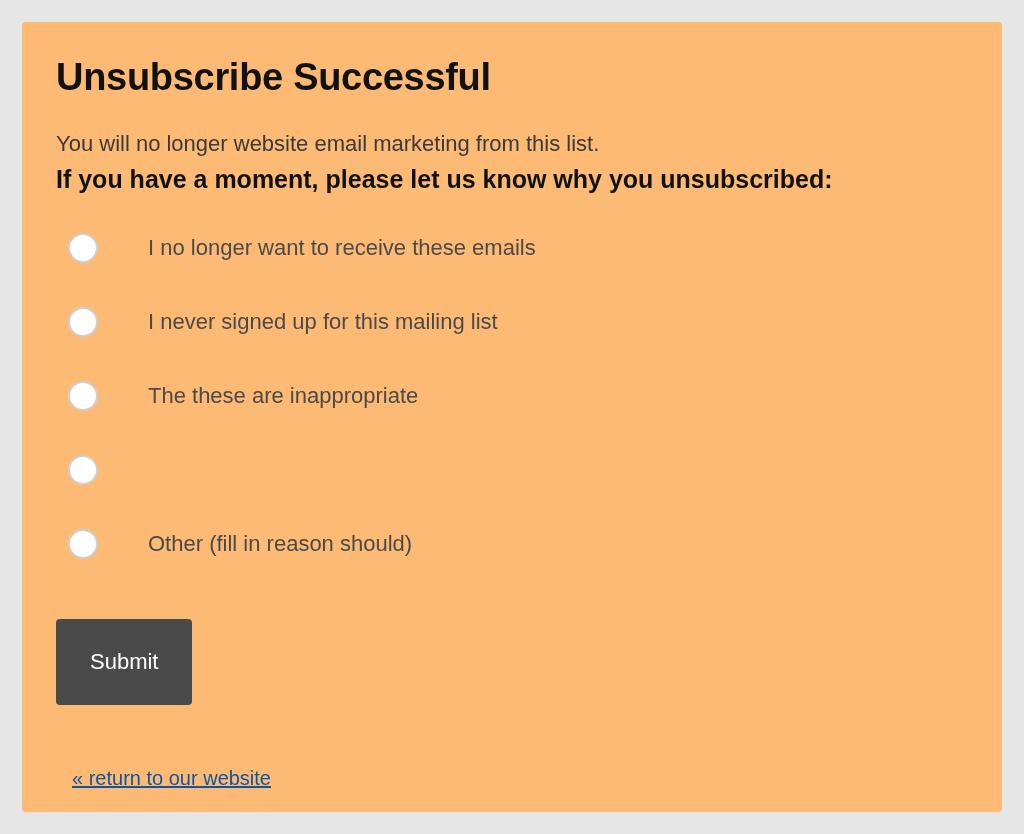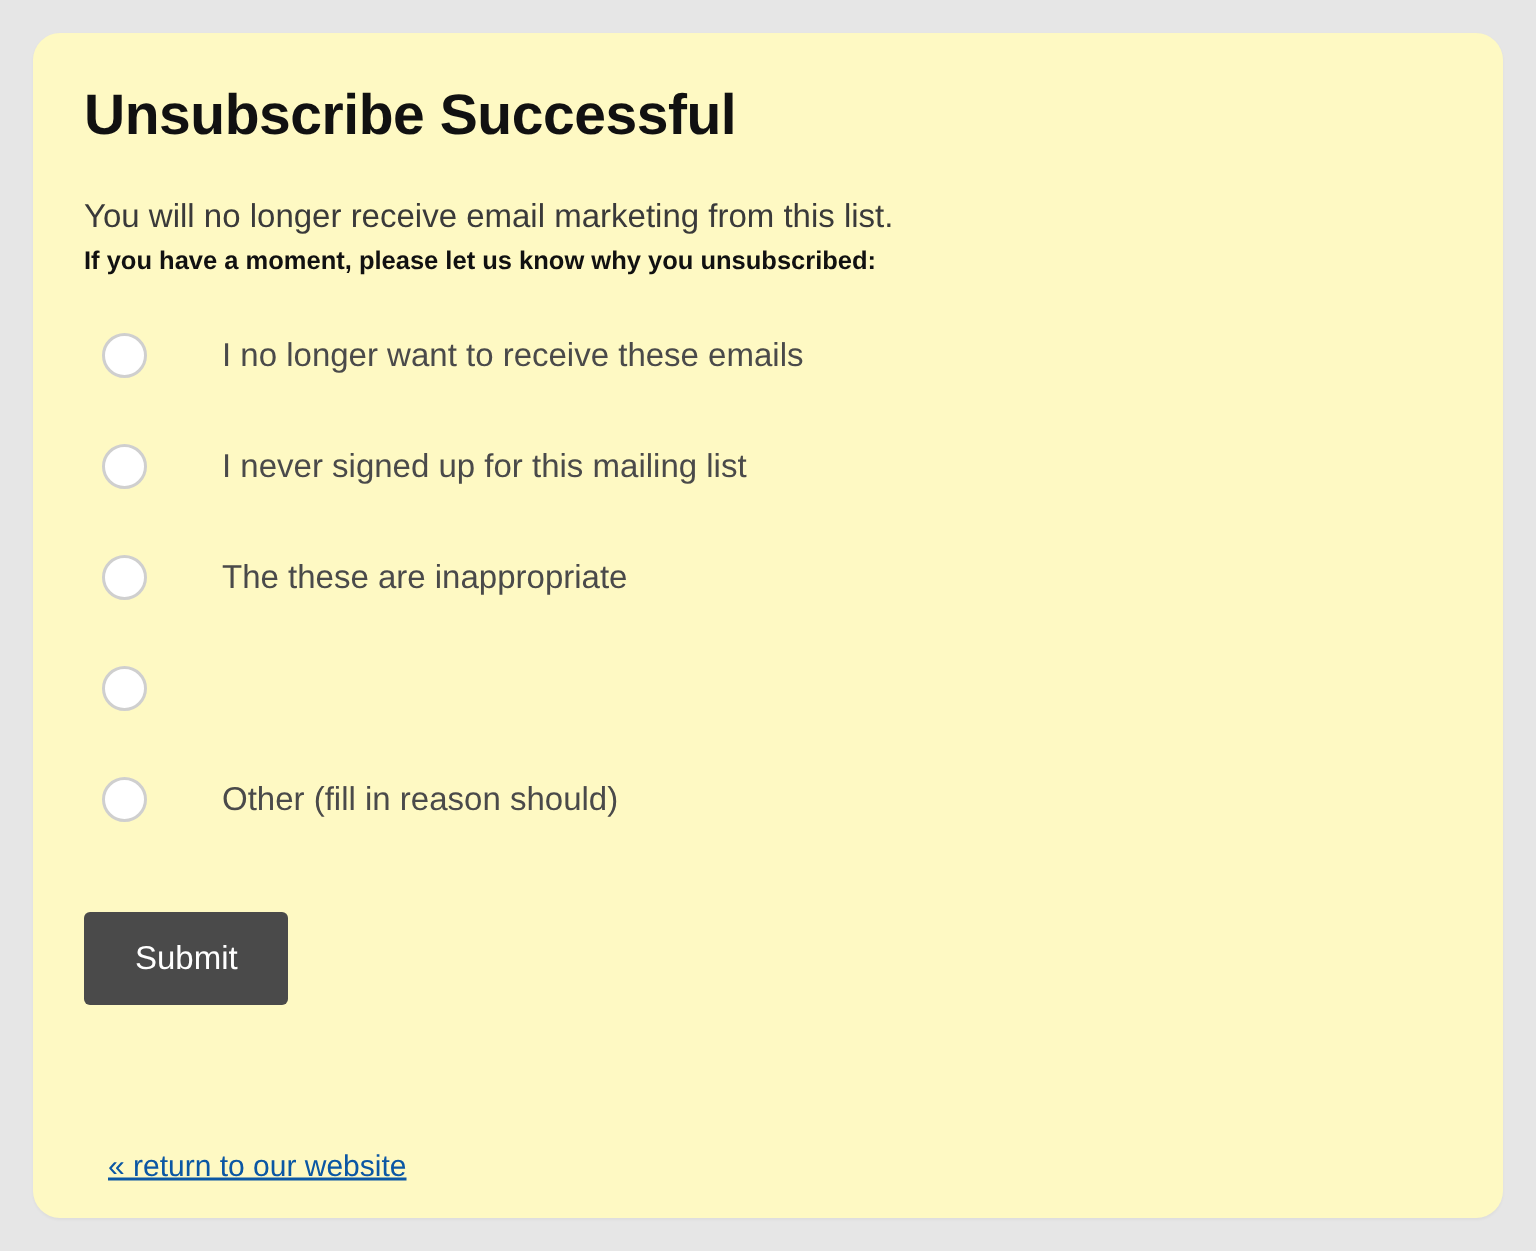--- a/index.html
+++ b/index.html
@@ -8,42 +8,42 @@
       padding: 0;
     }
     body {
       font-family: "Helvetica Neue", Helvetica, Arial, sans-serif;
       background: #e6e6e6;
       padding: 22px;
       width: 1024px;
       height: 834px;
     }
     .card {
-      background: #fef9c3;
-      border-radius: 18px;
+      background: #fdba74;
+      border-radius: 4px;
       padding: 34px 34px 22px 34px;
       box-shadow: 0 1px 2px rgba(0,0,0,0.04);
       min-height: 790px;
       position: relative;
     }
     h1.title {
       font-size: 38px;
       font-weight: 700;
       color: #111;
       margin-bottom: 28px;
       letter-spacing: -0.3px;
     }
     .subtext {
       font-size: 22px;
       color: #3a3a3a;
       line-height: 1.5;
       margin-bottom: 2px;
     }
     .prompt {
-      font-size: 17px;
+      font-size: 25px;
       color: #111;
       font-weight: 700;
       line-height: 1.4;
       margin-bottom: 36px;
     }
     .options {
       padding-left: 12px;
     }
     .option-row {
       display: flex;
@@ -63,21 +63,21 @@
     }
     .option-label {
       font-size: 22px;
       color: #4a4a4a;
     }
     .submit-btn {
       display: inline-block;
       background: #4a4a4a;
       color: #ffffff;
       font-size: 22px;
-      padding: 18px 34px;
+      padding: 30px 34px;
       border: none;
       border-radius: 4px;
       cursor: pointer;
       margin-top: 16px;
       margin-bottom: 56px;
     }
     .return-link {
       color: #0b57a4;
       font-size: 20px;
       text-decoration: underline;
@@ -87,21 +87,21 @@
       left: 50px;
     }
   </style>
 </head>
 <body>
 
 <div class="card">
 
   <h1 class="title">Unsubscribe Successful</h1>
 
-  <p class="subtext">You will no longer receive email marketing from this list.</p>
+  <p class="subtext">You will no longer website email marketing from this list.</p>
   <p class="prompt">If you have a moment, please let us know why you unsubscribed:</p>
 
   <div class="options">
 
     <label class="option-row">
       <span class="radio"></span>
       <span class="option-label">I no longer want to receive these emails</span>
     </label>
 
     <label class="option-row">

